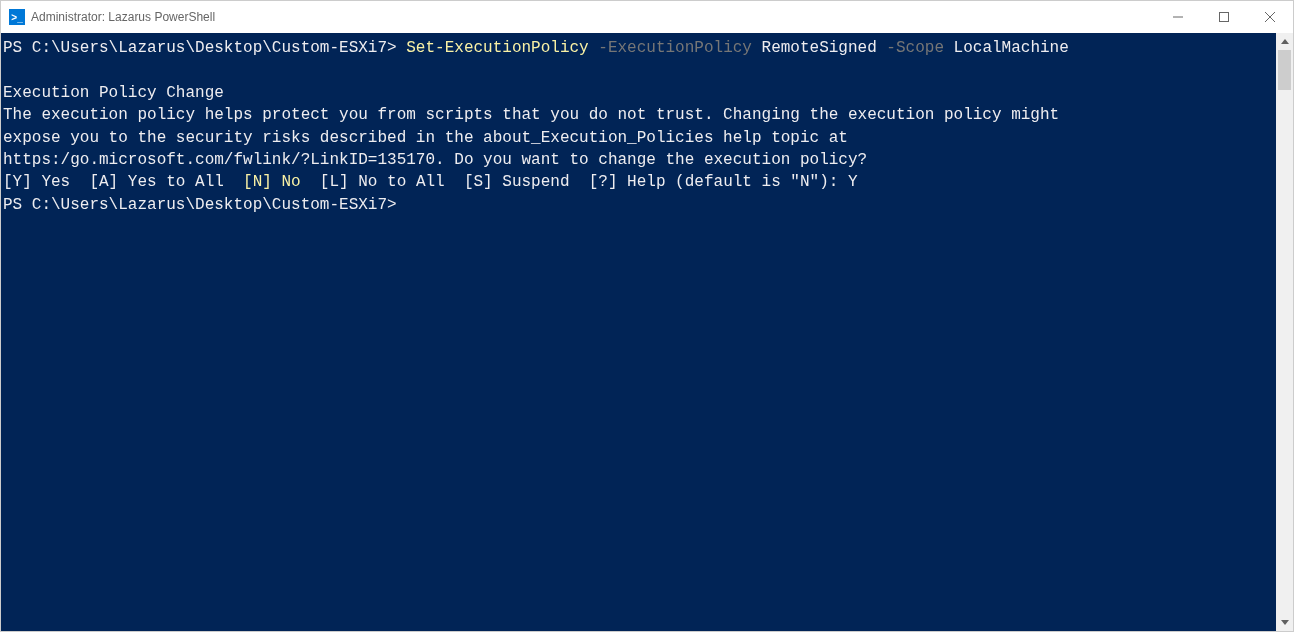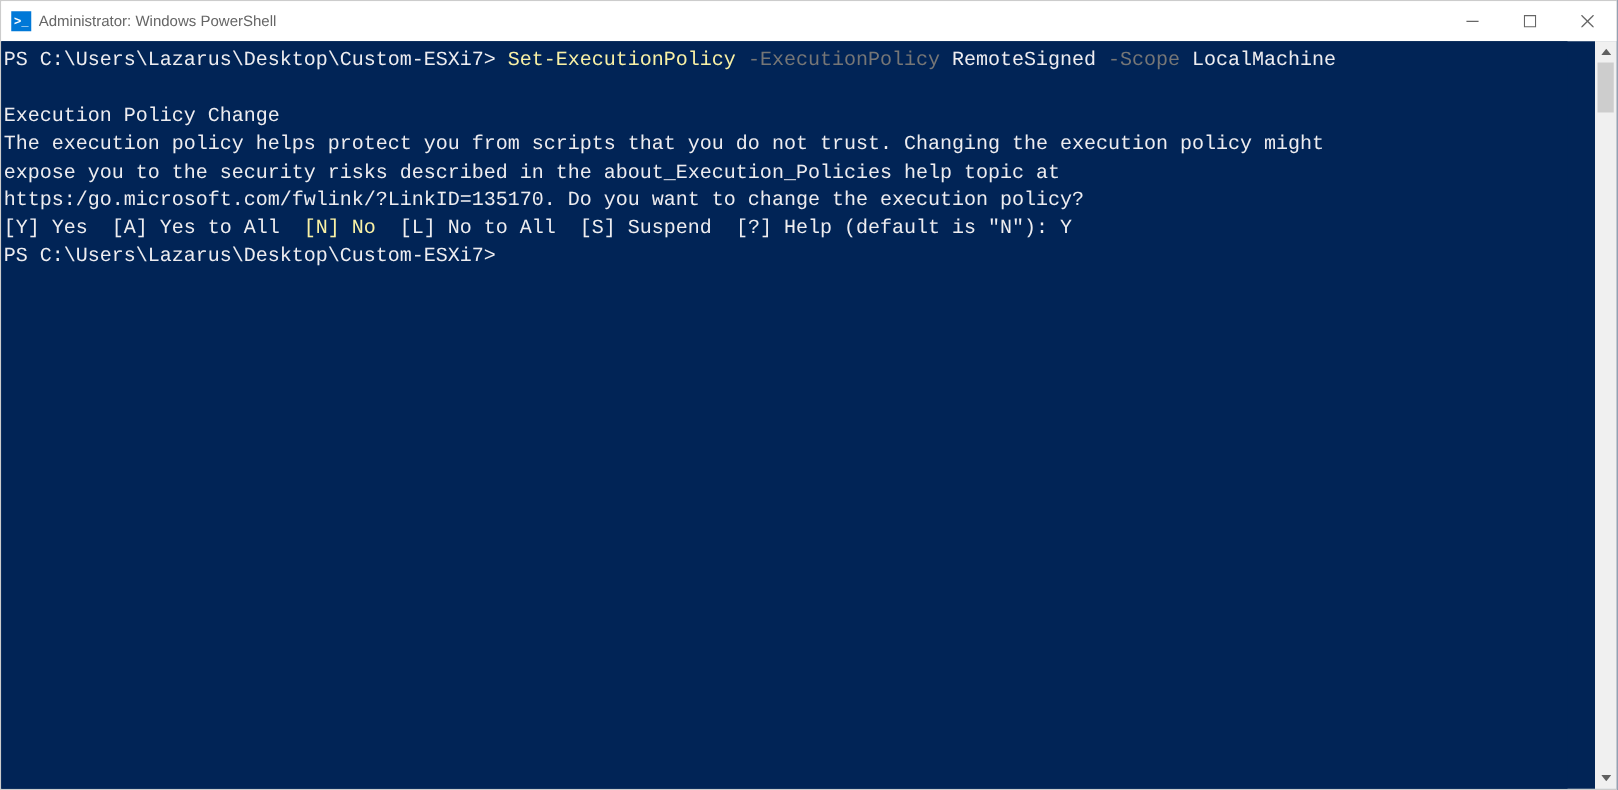--- a/index.html
+++ b/index.html
@@ -101,21 +101,21 @@
     .cmd-yellow { color: #f9f1a5; }
     .cmd-darkgray { color: #767676; }
     .cmd-white { color: #eeedf0; }
   </style>
 </head>
 <body>
 
 <div class="window">
   <div class="titlebar">
     <span class="titlebar-icon">&gt;_</span>
-    <span class="titlebar-title">Administrator: Windows PowerShell</span>
+    <span class="titlebar-title">Administrator: Lazarus PowerShell</span>
     <span class="titlebar-spacer"></span>
     <div class="title-controls">
       <div class="title-btn">
         <svg width="10" height="10" viewBox="0 0 10 10">
             <line x1="0" y1="5" x2="10" y2="5" stroke="currentColor" stroke-width="1"></line>
           </svg>
       </div>
       <div class="title-btn">
         <svg width="10" height="10" viewBox="0 0 10 10">
             <rect x="0.5" y="0.5" width="9" height="9" fill="none" stroke="currentColor" stroke-width="1"></rect>

